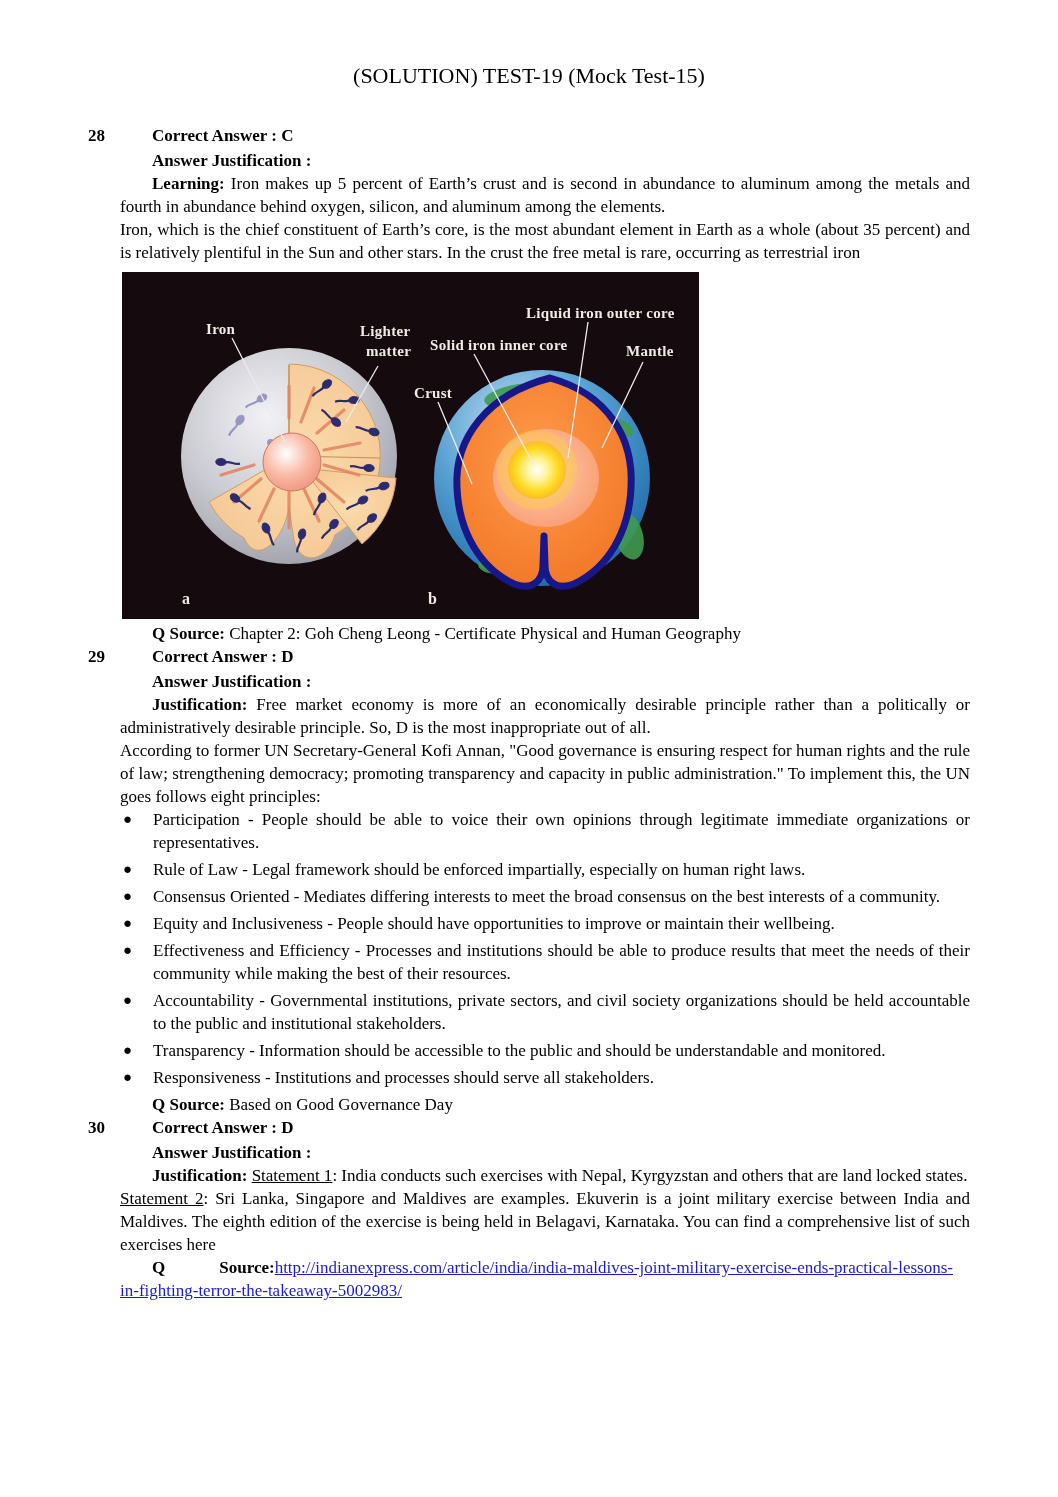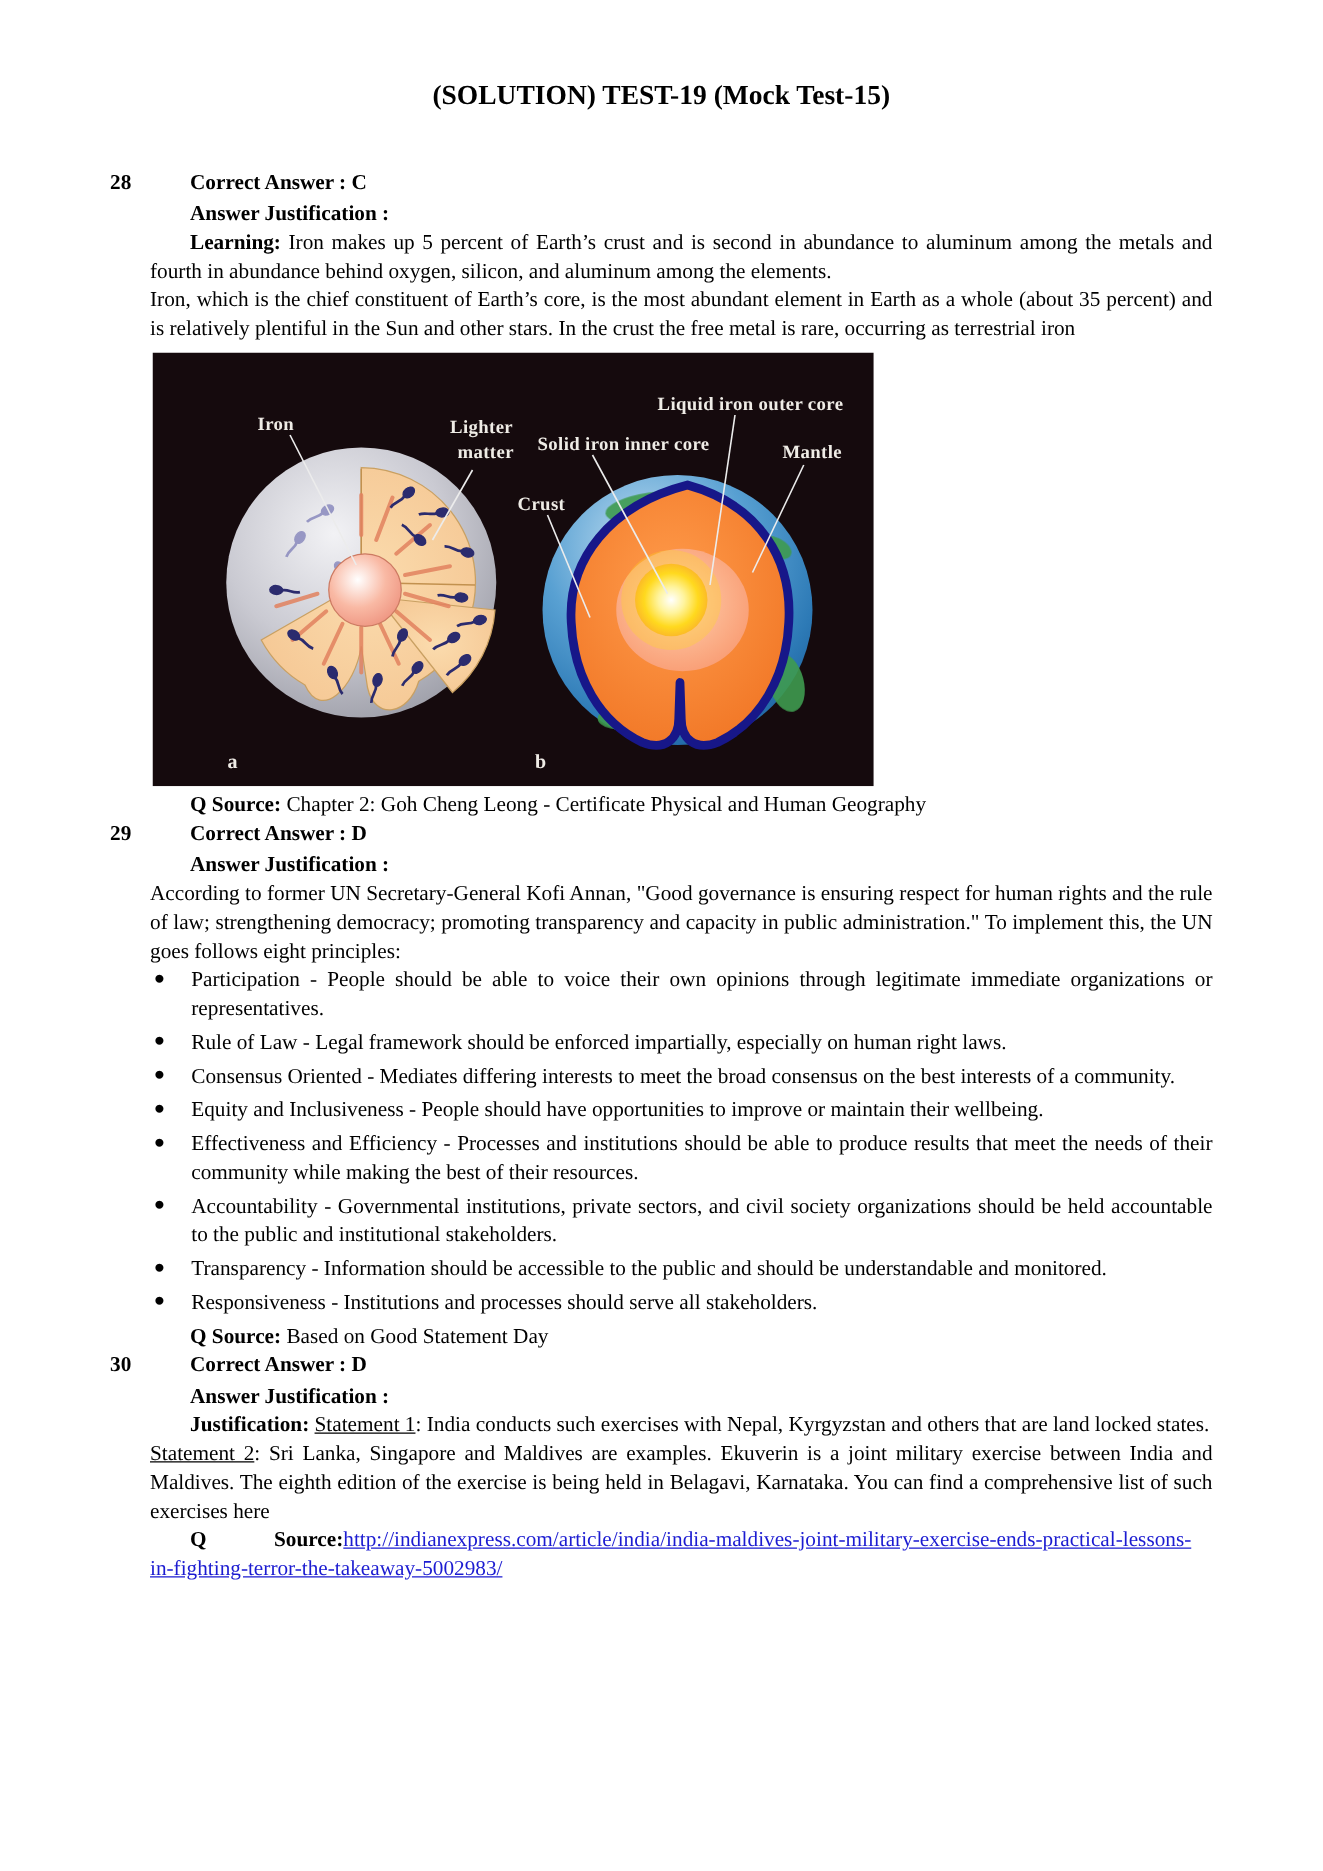--- a/index.html
+++ b/index.html
@@ -12,23 +12,23 @@
     background:#ffffff;
     font-family:"Liberation Serif", serif;
     font-size:17px;
     line-height:23px;
     color:#000000;
     text-align:justify;
   }
   h1.title{
     font-size:22px;
     line-height:28px;
-    font-weight:bold;
+    font-weight:normal;
     text-align:center;
-    margin:0 -88px 44px -120px;
+    margin:0 -88px 34px -120px;
   }
   section.q{position:relative;}
   .qnum{
     position:absolute;
     left:-32px;
     top:0;
     font-weight:bold;
   }
   .line-bold{font-weight:bold;margin-left:32px;}
   .aj{margin-top:2px;}
@@ -213,20 +213,21 @@
       </svg>
     </figure>
 
     <p class="para"><b>Q Source:</b><span> Chapter 2: Goh Cheng Leong - Certificate Physical and Human Geography</span></p>
   </section>
 
   <section class="q">
     <span class="qnum">29</span>
     <div class="line-bold">Correct Answer : D</div>
     <div class="line-bold aj">Answer Justification :</div>
+    <p class="para"><b>Justification:</b><span> Free market economy is more of an economically desirable principle rather than a politically or administratively desirable principle. So, D is the most inappropriate out of all.</span></p>
     <p class="para">According to former UN Secretary-General Kofi Annan, "Good governance is ensuring respect for human rights and the rule of law; strengthening democracy; promoting transparency and capacity in public administration." To implement this, the UN goes follows eight principles:</p>
 
     <div class="bullets">
       <div class="bullet">
           <span class="dot">●</span>
           <div class="btxt">Participation - People should be able to voice their own opinions through legitimate immediate organizations or representatives.</div>
         </div>
       <div class="bullet">
           <span class="dot">●</span>
           <div class="btxt">Rule of Law - Legal framework should be enforced impartially, especially on human right laws.</div>
@@ -250,21 +251,21 @@
       <div class="bullet">
           <span class="dot">●</span>
           <div class="btxt">Transparency - Information should be accessible to the public and should be understandable and monitored.</div>
         </div>
       <div class="bullet">
           <span class="dot">●</span>
           <div class="btxt">Responsiveness - Institutions and processes should serve all stakeholders.</div>
         </div>
     </div>
 
-    <p class="para"><b>Q Source:</b><span> Based on Good Statement Day</span></p>
+    <p class="para"><b>Q Source:</b><span> Based on Good Governance Day</span></p>
   </section>
 
   <section class="q">
     <span class="qnum">30</span>
     <div class="line-bold">Correct Answer : D</div>
     <div class="line-bold aj">Answer Justification :</div>
     <p class="para"><b>Justification:</b>
       <span class="u">Statement 1</span><span>: India conducts such exercises with Nepal, Kyrgyzstan and others that are land locked states.</span></p>
     <p class="para"><span class="u">Statement 2</span><span>: Sri Lanka, Singapore and Maldives are examples. Ekuverin is a joint military exercise between India and Maldives. The eighth edition of the exercise is being held in Belagavi, Karnataka. You can find a comprehensive list of such exercises here</span></p>
     <p class="para"><b>Q</b><span class="src-gap"></span><b>Source:</b><a class="lnk">http://indianexpress.com/article/india/india-maldives-joint-military-exercise-ends-practical-lessons-in-fighting-terror-the-takeaway-5002983/</a></p>

